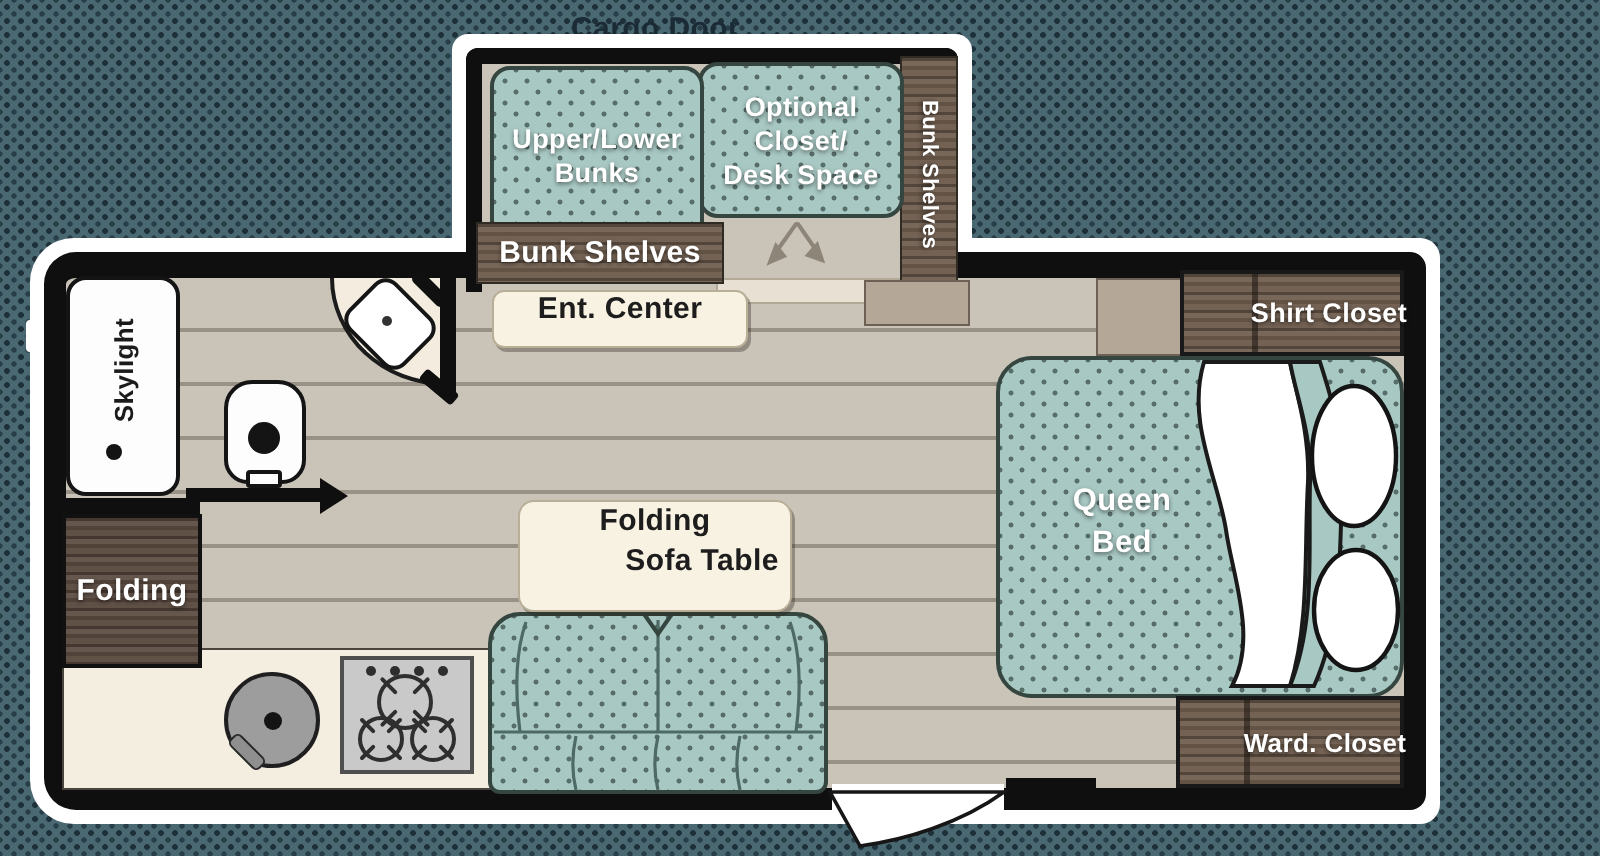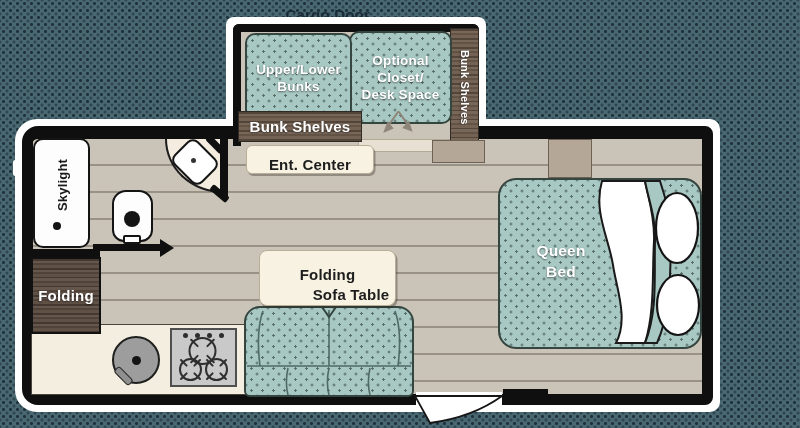--- a/index.html
+++ b/index.html
@@ -29,21 +29,21 @@
       rgba(0,0,0,.25) 0 1.5px, rgba(255,255,255,.07) 1.5px 4px,
       rgba(0,0,0,.10) 4px 6px, rgba(255,255,255,.04) 6px 9px);
   }
   .wood-dark{background-color:#5a4a40;}
   .tan{background:#b5a798;border:1.5px solid #6d6156;}
   .wt{color:#fff;font-weight:bold;text-shadow:0 1px 2px rgba(0,0,0,.5);letter-spacing:.2px;}
   .dt{color:#1d1d1d;font-weight:bold;letter-spacing:.2px;}
   .plate{
     background:#f8f2e3;border:1px solid #b9ae97;border-radius:8px;
     box-shadow:1.5px 2px 0 rgba(40,35,25,.35);
-    display:flex;flex-direction:column;align-items:center;justify-content:flex-end;
+    display:flex;flex-direction:column;align-items:center;justify-content:flex-start;
     text-align:center;z-index:50;
   }
   .ctr{display:flex;flex-direction:column;align-items:center;justify-content:center;text-align:center;}
   .wall{background:#0f0f0f;}
   svg{display:block;}
 </style>
 </head>
 <body>
 
 <div class="stage">
@@ -116,29 +116,41 @@
     <path d="M147,3 C150,20 158,39 157,63 C156,97 160,133 147,165 L159,165 C173,134 172,98 173,64 C174,38 166,16 162,3 Z" fill="#a8c8c3" stroke="#1a1a1a" stroke-width="2"></path>
     <ellipse cx="179" cy="50" rx="21" ry="35" fill="#ffffff" stroke="#141414" stroke-width="2.2"></ellipse>
     <ellipse cx="180" cy="127" rx="21" ry="30" fill="#ffffff" stroke="#141414" stroke-width="2.2"></ellipse>
   </svg>
   <div class="a ctr" style="left:519px;top:240px;width:84px;z-index:45;">
     <span class="wt" style="font-size:15.5px;line-height:21px;">Queen</span>
     <span class="wt" style="font-size:15.5px;line-height:21px;">Bed</span>
   </div>
 
   <div class="a tan" style="left:548px;top:139px;width:44px;height:39px;"></div>
-
+  <div class="a wood" style="left:590px;top:135px;width:112px;height:43px;border:2px solid #191919;">
+    <div class="a" style="left:34px;top:0;width:3px;height:100%;background:rgba(25,20,15,.55);"></div>
+    <div class="a ctr" style="left:37px;top:0;width:71px;height:100%;">
+      <span class="wt" style="font-size:13.5px;white-space:nowrap;">Shirt Closet</span>
+    </div>
+  </div>
+
+  <div class="a wood" style="left:588px;top:348px;width:114px;height:46px;border:2px solid #191919;">
+    <div class="a" style="left:32px;top:0;width:3px;height:100%;background:rgba(25,20,15,.55);"></div>
+    <div class="a ctr" style="left:35px;top:0;width:75px;height:100%;">
+      <span class="wt" style="font-size:13px;white-space:nowrap;">Ward. Closet</span>
+    </div>
+  </div>
 
   <div class="a wood" style="left:450px;top:28px;width:29px;height:118px;border:1.5px solid #2f2a24;">
     <div class="ctr" style="width:100%;height:100%;">
       <span class="wt" style="writing-mode:vertical-rl;font-size:11px;white-space:nowrap;">Bunk Shelves</span>
     </div>
   </div>
 
-  <div class="a teal ctr" style="left:349px;top:31px;width:103px;height:93px;border-radius:10px;">
+  <div class="a teal ctr" style="left:349px;top:31px;width:103px;height:78px;border-radius:10px;">
     <span class="wt" style="font-size:13.5px;line-height:17px;">Optional</span>
     <span class="wt" style="font-size:13.5px;line-height:17px;">Closet/</span>
     <span class="wt" style="font-size:13.5px;line-height:17px;">Desk Space</span>
   </div>
 
   <div class="a teal ctr" style="left:245px;top:33px;width:107px;height:89px;border-radius:10px;">
     <span class="wt" style="font-size:13.5px;line-height:17px;">Upper/Lower</span>
     <span class="wt" style="font-size:13.5px;line-height:17px;">Bunks</span>
   </div>
 

